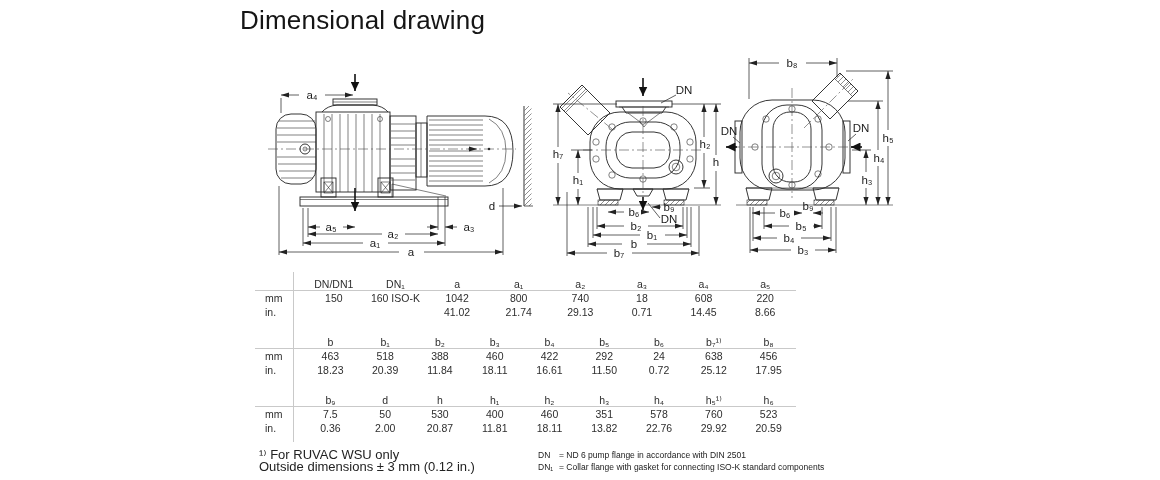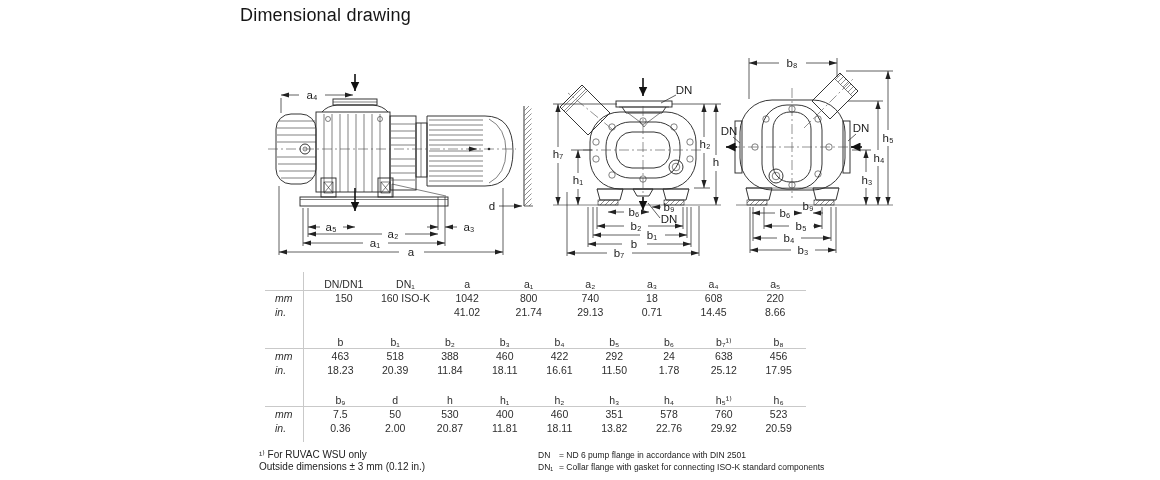--- a/index.html
+++ b/index.html
@@ -1,38 +1,38 @@
 <!DOCTYPE html>
 <html><head>
 <meta charset="utf-8">
 <style>
   html,body{margin:0;padding:0;}
   body{
     width:1160px;height:480px;background:#ffffff;position:relative;overflow:hidden;
     font-family:"Liberation Sans","DejaVu Sans",sans-serif;color:#1a1a1a;
   }
-  .title{position:absolute;left:240px;top:5px;font-size:18px;color:#151515;letter-spacing:.2px;}
+  .title{position:absolute;left:240px;top:5px;font-size:26px;color:#151515;letter-spacing:.2px;}
   svg.drawing{position:absolute;left:240px;top:36px;}
   svg .ln{stroke:#2b2b2b;stroke-width:.95;fill:none;}
   svg .thin{stroke:#2b2b2b;stroke-width:.6;fill:none;}
   svg .dim{stroke:#2b2b2b;stroke-width:.75;fill:none;}
   svg .cl{stroke:#4a4a4a;stroke-width:.6;fill:none;stroke-dasharray:10 3 2 3;}
   svg .flow{stroke:#111;stroke-width:1.6;fill:none;}
   svg text{font:11.5px "Liberation Sans","DejaVu Sans",sans-serif;fill:#1c1c1c;text-anchor:middle;}
-  .dim-table{position:absolute;left:265px;top:272px;width:541px;font-size:10.5px;color:#2e2e2e;}
+  .dim-table{position:absolute;left:255px;top:272px;width:541px;font-size:10.5px;color:#2e2e2e;}
   .tbl-divider{position:absolute;left:38px;top:0;width:1px;height:170px;background:#c9c9c9;}
   .sect{margin-bottom:11px;}
   .row{display:grid;align-items:end;}
   .cols8{grid-template-columns:48px repeat(8,1fr);}
   .cols9{grid-template-columns:48px repeat(9,1fr);}
   .hdr{height:18px;border-bottom:1px solid #c9c9c9;}
   .vrow{height:14px;line-height:14px;align-items:center;}
   .cell{text-align:center;white-space:nowrap;}
-  .unit{text-align:left;padding-left:10px;font-style:italic;}
-  .fn-left{position:absolute;left:259px;top:449px;font-size:10px;line-height:12px;color:#222;}
+  .unit{text-align:left;padding-left:10px;}
+  .fn-left{position:absolute;left:259px;top:449px;font-size:13px;line-height:12px;color:#222;}
   .fn-left .n2{font-weight:400;}
   .fn-right{position:absolute;left:538px;top:449px;font-size:8.5px;line-height:12px;color:#222;}
   .fr-row{display:grid;grid-template-columns:21px auto;}
 </style>
 </head>
 <body>
 
 <div class="title">Dimensional drawing</div>
 
 <svg class="drawing" width="700" height="240" viewBox="240 36 700 240">
@@ -369,21 +369,21 @@
       <div class="cell">456</div>
     </div>
     <div class="row cols9 vrow">
       <div class="cell unit">in.</div>
       <div class="cell">18.23</div>
       <div class="cell">20.39</div>
       <div class="cell">11.84</div>
       <div class="cell">18.11</div>
       <div class="cell">16.61</div>
       <div class="cell">11.50</div>
-      <div class="cell">1.78</div>
+      <div class="cell">0.72</div>
       <div class="cell">25.12</div>
       <div class="cell">17.95</div>
     </div>
   </div>
 
   <div class="sect">
     <div class="row cols9 hdr">
       <div class="cell unit"></div>
       <div class="cell">b₉</div>
       <div class="cell">d</div>

